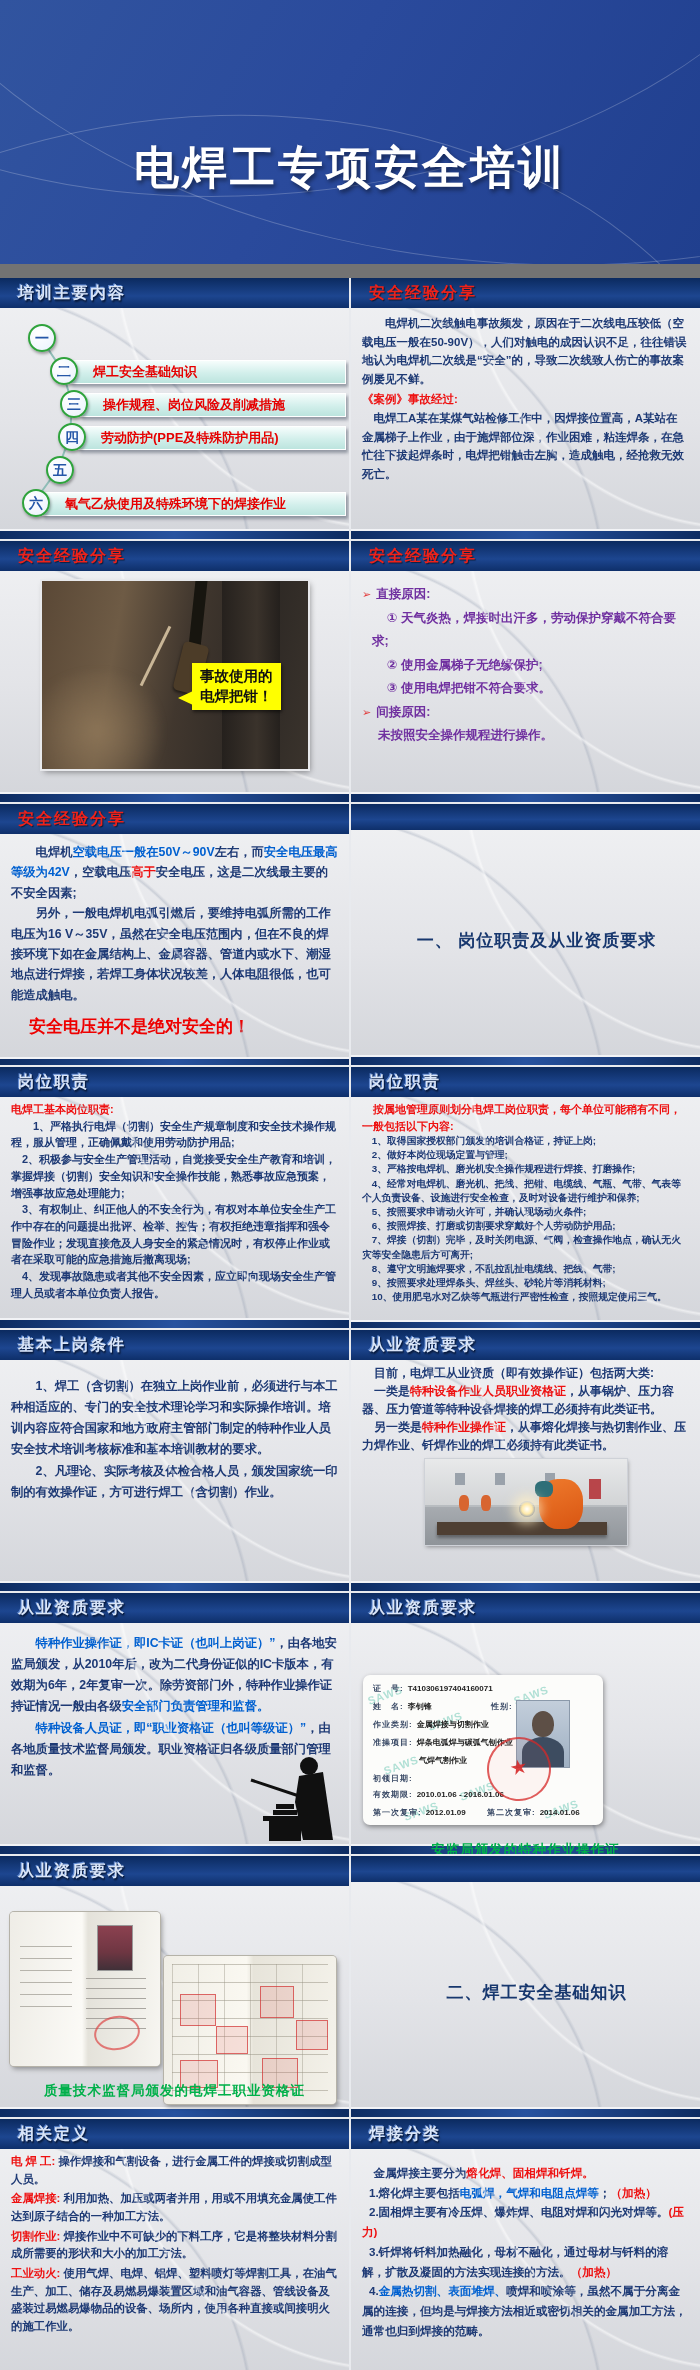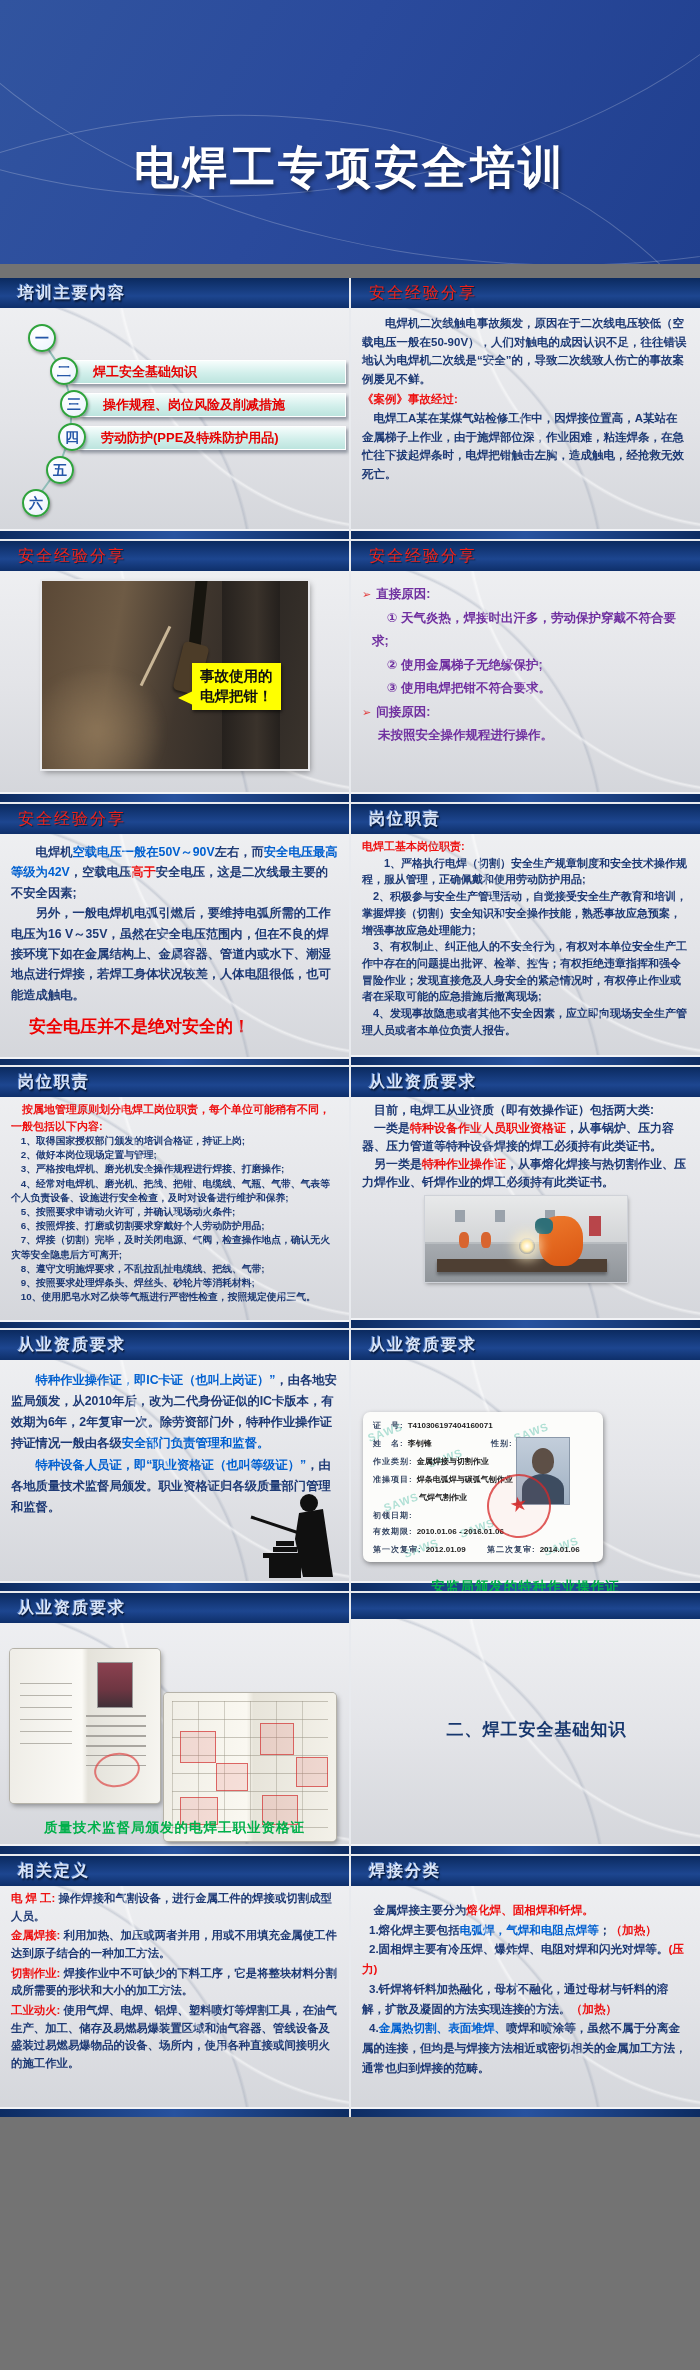--- a/index.html
+++ b/index.html
@@ -19,21 +19,21 @@
   
   .grid{display:grid;grid-template-columns:349px 349px;grid-auto-rows:261px;gap:2px;
         margin-top:14px;background:#e8eaee;}
   .slide{position:relative;background:linear-gradient(180deg,#f1f2f4 0%,#e3e4e8 55%,#d3d5da 100%);
          display:flex;flex-direction:column;overflow:hidden;}
   .hd{height:30px;flex:0 0 30px;display:flex;align-items:center;padding-left:18px;
       background:linear-gradient(180deg,#0b2a5f 0%,#1d4globe 0%,#1d4690 60%,#0e2f6a 100%);
       background:linear-gradient(180deg,#0b2a5f 0%,#1d4690 60%,#0e2f6a 100%);}
   .hd-emboss{font-size:16px;font-weight:bold;color:#d9e5f8;letter-spacing:2px;
       text-shadow:1px 1px 0 #071c45,-1px -1px 0 #5d87cf,1px 2px 2px rgba(0,0,0,.6);}
-  .hd-red{font-size:16px;font-weight:normal;color:#ee221a;letter-spacing:2px;
+  .hd-red{font-size:16px;font-weight:bold;color:#ee221a;letter-spacing:2px;
       text-shadow:1px 1px 1px rgba(0,0,0,.55);}
   .bd{flex:1;position:relative;padding:6px 11px 16px 11px;font-weight:bold;color:#1e3a75;}
   .bd::before{content:"";position:absolute;inset:0;pointer-events:none;
      background:radial-gradient(circle at 112% -25%,transparent 57%,rgba(255,255,255,.55) 57.4%,transparent 58%),
                 radial-gradient(circle at -12% 125%,transparent 61%,rgba(150,160,178,.35) 61.4%,transparent 62%);}
   .ft{height:8px;flex:0 0 8px;border-top:2px solid #f2f3f6;
       background:linear-gradient(90deg,#0d2c62 0%,#27529f 50%,#0d2c62 100%);}
   
   .r-n{color:#1e3a75;} .r-b{color:#0060d0;} .r-r{color:#ee1111;} .r-p{color:#7030a0;}
   p{margin:0;}
@@ -184,20 +184,21 @@
         </div>
         <div class="toc-item" style="top:115px;--off:58px">
           <span class="toc-num">四</span>
           <div class="toc-bar">劳动防护(PPE及特殊防护用品)</div>
         </div>
         <div class="toc-item" style="top:148px;--off:46px">
           <span class="toc-num">五</span>
         </div>
         <div class="toc-item" style="top:181px;--off:22px">
           <span class="toc-num">六</span>
+          <div class="toc-bar">氧气乙炔使用及特殊环境下的焊接作业</div>
         </div>
       </div>
       <div class="ft"></div>
     </section>
 
     <section class="slide">
       <div class="hd">
         <span class="hd-red">安全经验分享</span>
       </div>
       <div class="bd txt12">
@@ -249,20 +250,27 @@
         <span class="hd-red">安全经验分享</span>
       </div>
       <div class="bd volt-bd">
         <p class="indent2"><span class="r-n">电焊机</span><span class="r-b">空载电压一般在50V～90V</span><span class="r-n">左右，而</span><span class="r-b">安全电压最高等级为42V</span><span class="r-n">，空载电压</span><span class="r-r">高于</span><span class="r-n">安全电压，这是二次线最主要的不安全因素;</span></p>
         <p class="indent2">另外，一般电焊机电弧引燃后，要维持电弧所需的工作电压为16 V～35V，虽然在安全电压范围内，但在不良的焊接环境下如在金属结构上、金属容器、管道内或水下、潮湿地点进行焊接，若焊工身体状况较差，人体电阻很低，也可能造成触电。</p>
         <p class="warning">安全电压并不是绝对安全的！</p>
       </div>
       <div class="ft"></div>
     </section>
 
+    <section class="slide">
+      <div class="section-bar"></div>
+      <div class="bd">
+        <div class="section-title">一、 岗位职责及从业资质要求</div>
+      </div>
+      <div class="ft"></div>
+    </section>
 
     <section class="slide">
       <div class="hd">
         <span class="hd-emboss">岗位职责</span>
       </div>
       <div class="bd duty1-bd">
         <p class="lead">电焊工基本岗位职责:</p>
         <p class="indent2">1、严格执行电焊（切割）安全生产规章制度和安全技术操作规程，服从管理，正确佩戴和使用劳动防护用品;</p>
         <p class="indent1">2、积极参与安全生产管理活动，自觉接受安全生产教育和培训，掌握焊接（切割）安全知识和安全操作技能，熟悉事故应急预案，增强事故应急处理能力;</p>
         <p class="indent1">3、有权制止、纠正他人的不安全行为，有权对本单位安全生产工作中存在的问题提出批评、检举、控告；有权拒绝违章指挥和强令冒险作业；发现直接危及人身安全的紧急情况时，有权停止作业或者在采取可能的应急措施后撤离现场;</p>
@@ -284,20 +292,30 @@
         <p class="indent1">5、按照要求申请动火许可，并确认现场动火条件;</p>
         <p class="indent1">6、按照焊接、打磨或切割要求穿戴好个人劳动防护用品;</p>
         <p class="indent1">7、焊接（切割）完毕，及时关闭电源、气阀，检查操作地点，确认无火灾等安全隐患后方可离开;</p>
         <p class="indent1">8、遵守文明施焊要求，不乱拉乱扯电缆线、把线、气带;</p>
         <p class="indent1">9、按照要求处理焊条头、焊丝头、砂轮片等消耗材料;</p>
         <p class="indent1">10、使用肥皂水对乙炔等气瓶进行严密性检查，按照规定使用三气。</p>
       </div>
       <div class="ft"></div>
     </section>
 
+    <section class="slide">
+      <div class="hd">
+        <span class="hd-emboss">基本上岗条件</span>
+      </div>
+      <div class="bd cond-bd">
+        <p class="indent2">1、焊工（含切割）在独立上岗作业前，必须进行与本工种相适应的、专门的安全技术理论学习和实际操作培训。培训内容应符合国家和地方政府主管部门制定的特种作业人员安全技术培训考核标准和基本培训教材的要求。</p>
+        <p class="indent2">2、凡理论、实际考核及体检合格人员，颁发国家统一印制的有效操作证，方可进行焊工（含切割）作业。</p>
+      </div>
+      <div class="ft"></div>
+    </section>
 
     <section class="slide">
       <div class="hd">
         <span class="hd-emboss">从业资质要求</span>
       </div>
       <div class="bd qual1-bd">
         <p class="indent1">目前，电焊工从业资质（即有效操作证）包括两大类:</p>
         <p class="indent1"><span class="r-n">一类是</span><span class="r-r">特种设备作业人员职业资格证</span><span class="r-n">，从事锅炉、压力容器、压力管道等特种设备焊接的焊工必须持有此类证书。</span></p>
         <p class="indent1"><span class="r-n">另一类是</span><span class="r-r">特种作业操作证</span><span class="r-n">，从事熔化焊接与热切割作业、压力焊作业、钎焊作业的焊工必须持有此类证书。</span></p>
         <div class="photo2">

